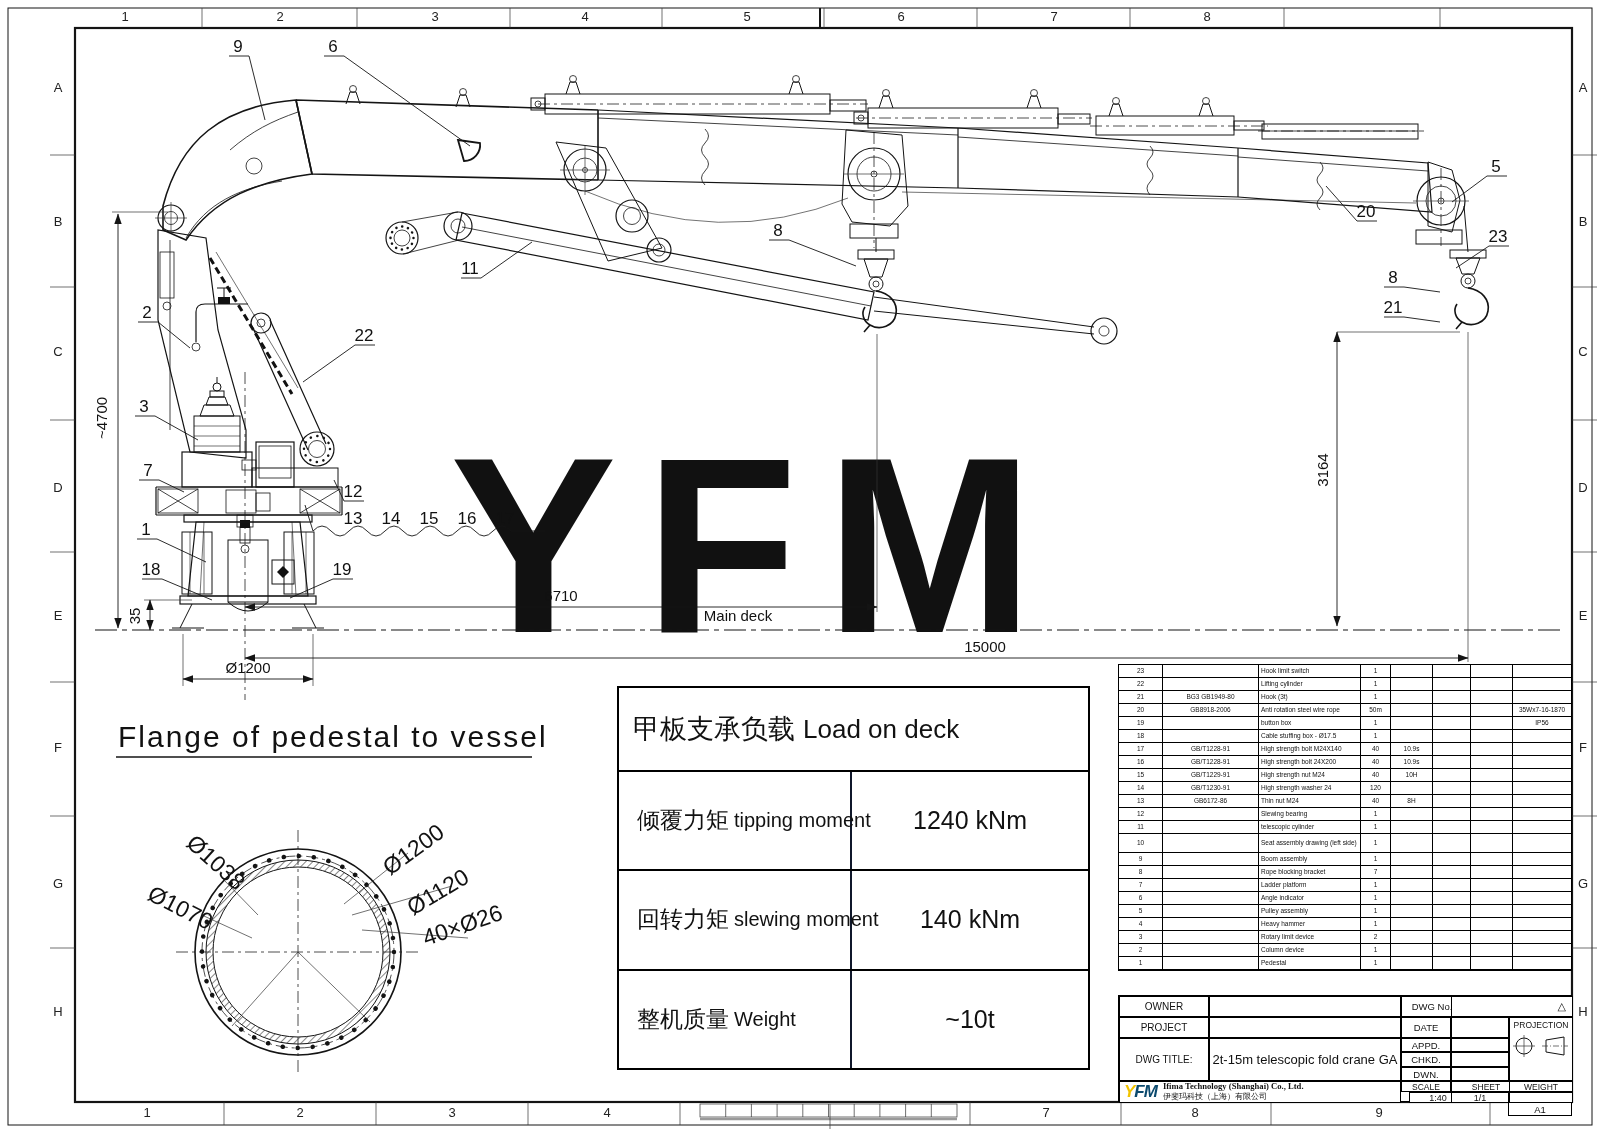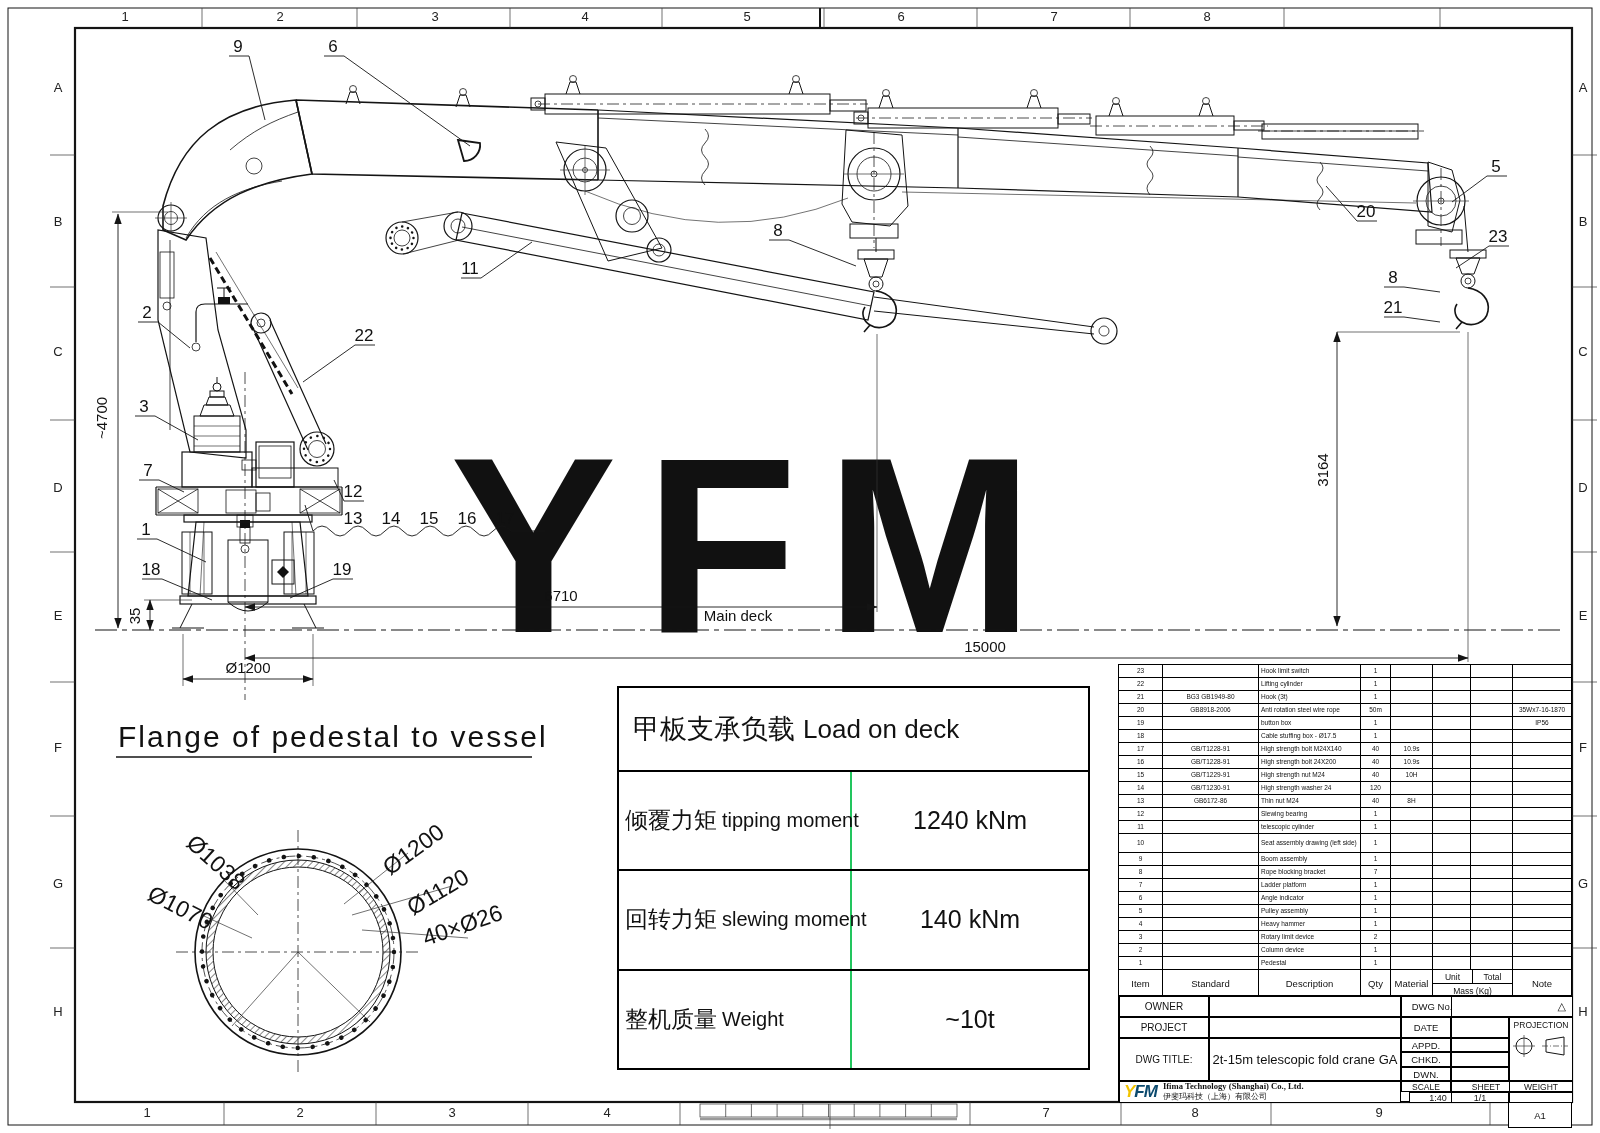--- a/index.html
+++ b/index.html
@@ -18,22 +18,22 @@
   .gridlbl{font-size:13px;text-anchor:middle;fill:#222}
   .flangelbl{font-size:23px}
   
   .loadtbl{position:absolute;left:617px;top:686px;width:473px;height:384px;border:2px solid #000;
            background:#fff;display:flex;flex-direction:column;box-sizing:border-box}
   .lt-title{height:82px;min-height:82px;border-bottom:2px solid #000;display:flex;align-items:center;
             padding-left:14px;gap:8px}
   .lt-title .zh{font-size:27px}.lt-title .en{font-size:26px}
   .lt-row{flex:1;display:flex;border-bottom:2px solid #000}
   .lt-row:last-child{border-bottom:none}
-  .lt-label{width:233px;min-width:233px;border-right:2px solid #22c55e;display:flex;align-items:center;
-            padding-left:6px;white-space:nowrap;gap:5px;box-sizing:border-box}
+  .lt-label{width:233px;min-width:233px;border-right:2px solid #0f172a;display:flex;align-items:center;
+            padding-left:18px;white-space:nowrap;gap:5px;box-sizing:border-box}
   .lt-label .zh{font-size:23px}.lt-label .en{font-size:20px}
   .lt-val{flex:1;display:flex;align-items:center;justify-content:center;font-size:25px}
   
   .bom{position:absolute;left:1118px;top:664px;width:454px;background:#fff;border:1.5px solid #000;box-sizing:border-box}
   .bomrow{display:grid;grid-template-columns:44px 96px 102px 30px 42px 38px 42px 1fr}
   .bc{border-right:.8px solid #000;border-bottom:.8px solid #000;font-size:6.5px;line-height:1.15;
       display:flex;align-items:center;justify-content:center;overflow:hidden;text-align:center}
   .bc.lft{justify-content:flex-start;padding-left:2px;text-align:left}
   .bc:last-child{border-right:none}
   .bomhead{display:grid;grid-template-columns:44px 96px 102px 30px 42px 80px 1fr;height:26px}
@@ -43,21 +43,21 @@
   .mtop{display:flex;height:13px;border-bottom:.8px solid #000}
   .mtop span{flex:1;display:flex;align-items:center;justify-content:center;font-size:8.5px}
   .mtop span:first-child{border-right:.8px solid #000}
   .mbot{height:13px;display:flex;align-items:center;justify-content:center;font-size:8.5px}
   
   .tb{position:absolute;left:1118px;top:995px;width:454px;height:107px;background:#fff;
       border:1.5px solid #000;box-sizing:border-box}
   .tc{position:absolute;border:.8px solid #000;box-sizing:border-box;display:flex;align-items:center;
       justify-content:center;font-size:9.5px;background:#fff;overflow:hidden}
   .tc.lab{font-size:10px}
-  .a1cell{position:absolute;left:1508px;top:1102px;width:64px;height:26px;border:1px solid #000;
+  .a1cell{position:absolute;left:1508px;top:1102px;width:64px;height:14px;border:1px solid #000;
           box-sizing:border-box;display:flex;align-items:center;justify-content:center;font-size:9.5px;background:#fff}
   .logo{font-style:italic;font-weight:bold;font-size:17px;letter-spacing:-1px;margin:0 6px 0 4px;white-space:nowrap}
   .logoY{color:#f2c400}.logoFM{color:#0c4a6e}
   .co-en{font-size:8.6px;font-weight:bold;font-family:"Liberation Serif",serif;line-height:1.15}
   .co-zh{font-size:8px;line-height:1.15}
   .tri{margin-left:auto;padding-right:6px;font-size:11px}
   .projbox{flex-direction:column;justify-content:flex-start;padding-top:2px;gap:3px}
   .projbox .plab{font-size:8.5px}
 </style>
 </head>
@@ -692,35 +692,20 @@
           <div class="bc">1</div>
           <div class="bc"></div>
           <div class="bc lft">Pedestal</div>
           <div class="bc">1</div>
           <div class="bc"></div>
           <div class="bc"></div>
           <div class="bc"></div>
           <div class="bc"></div>
         </div>
       </div>
-    <div class="bomhead">
-      <div class="bhc">Item</div>
-      <div class="bhc">Standard</div>
-      <div class="bhc">Description</div>
-      <div class="bhc">Qty</div>
-      <div class="bhc">Material</div>
-      <div class="masscell">
-        <div class="mtop">
-            <span>Unit</span>
-            <span>Total</span>
-          </div>
-        <div class="mbot">Mass  (Kg)</div>
-      </div>
-      <div class="bhc">Note</div>
-    </div>
   </div>
 
   <div class="tb">
     <div class="tc lab" style="left:0;top:0;width:90px;height:21px">OWNER</div>
     <div class="tc" style="left:90px;top:0;width:192px;height:21px"></div>
     <div class="tc" style="left:282px;top:0;width:62px;height:21px">DWG No.</div>
     <div class="tc" style="left:332px;top:0;width:122px;height:21px">
         <span class="tri">△</span>
       </div>
     <div class="tc lab" style="left:0;top:21px;width:90px;height:21px">PROJECT</div>

